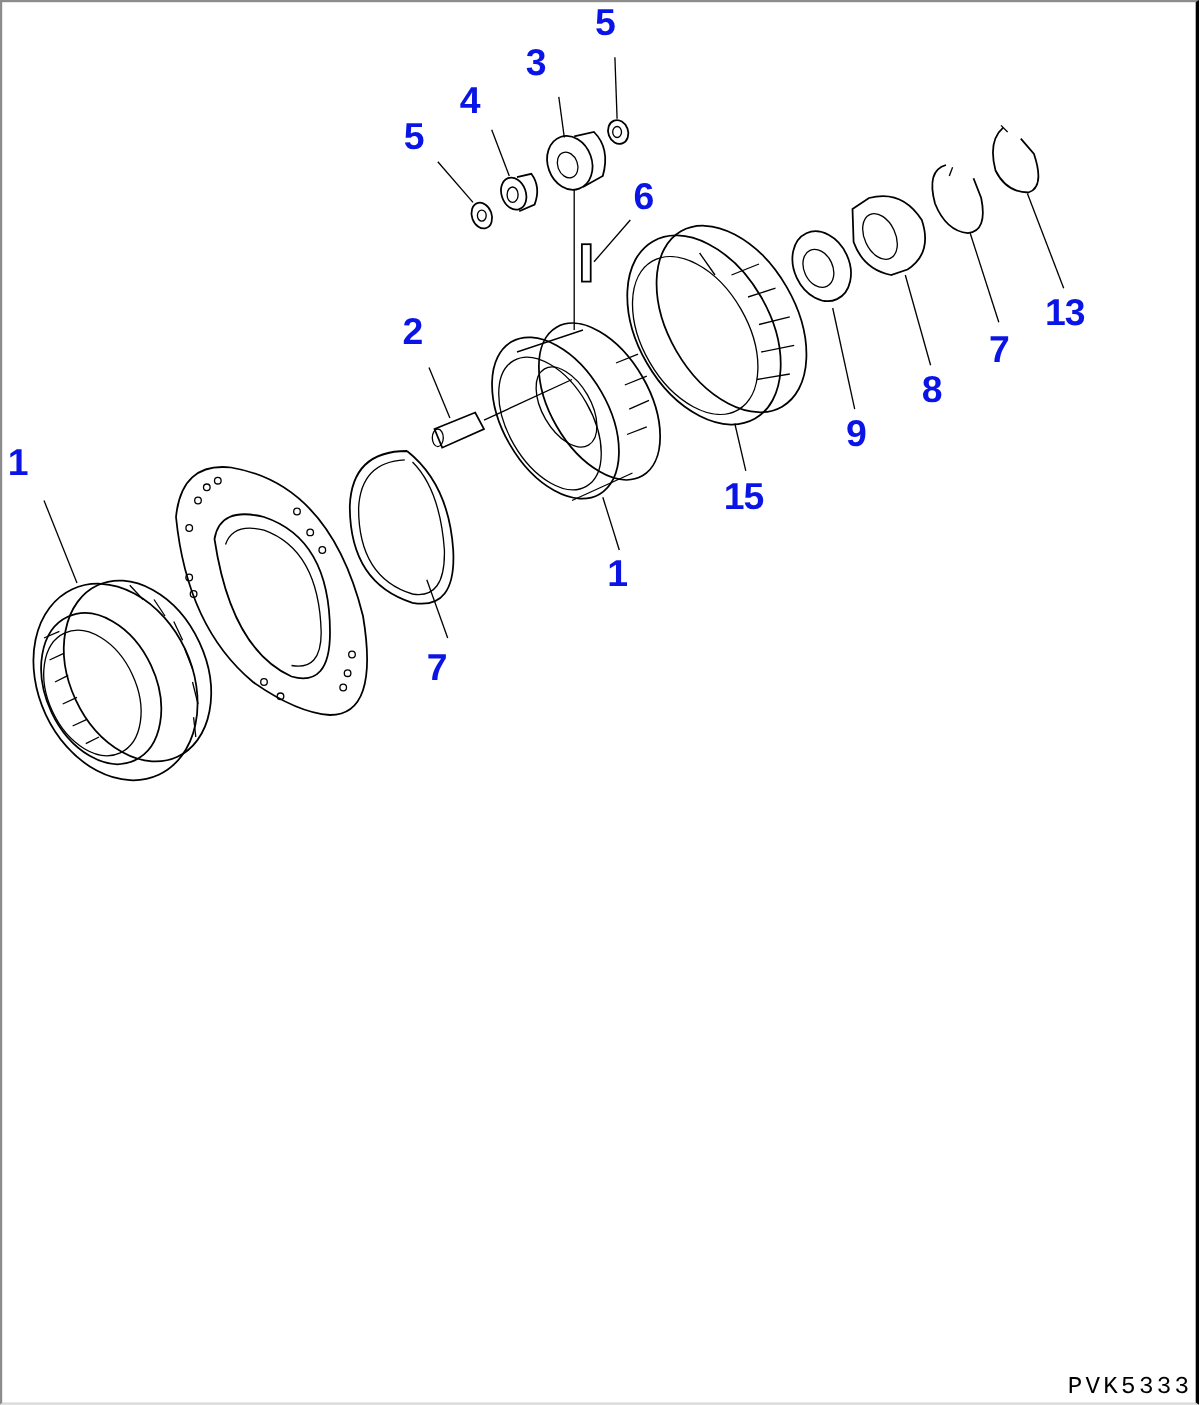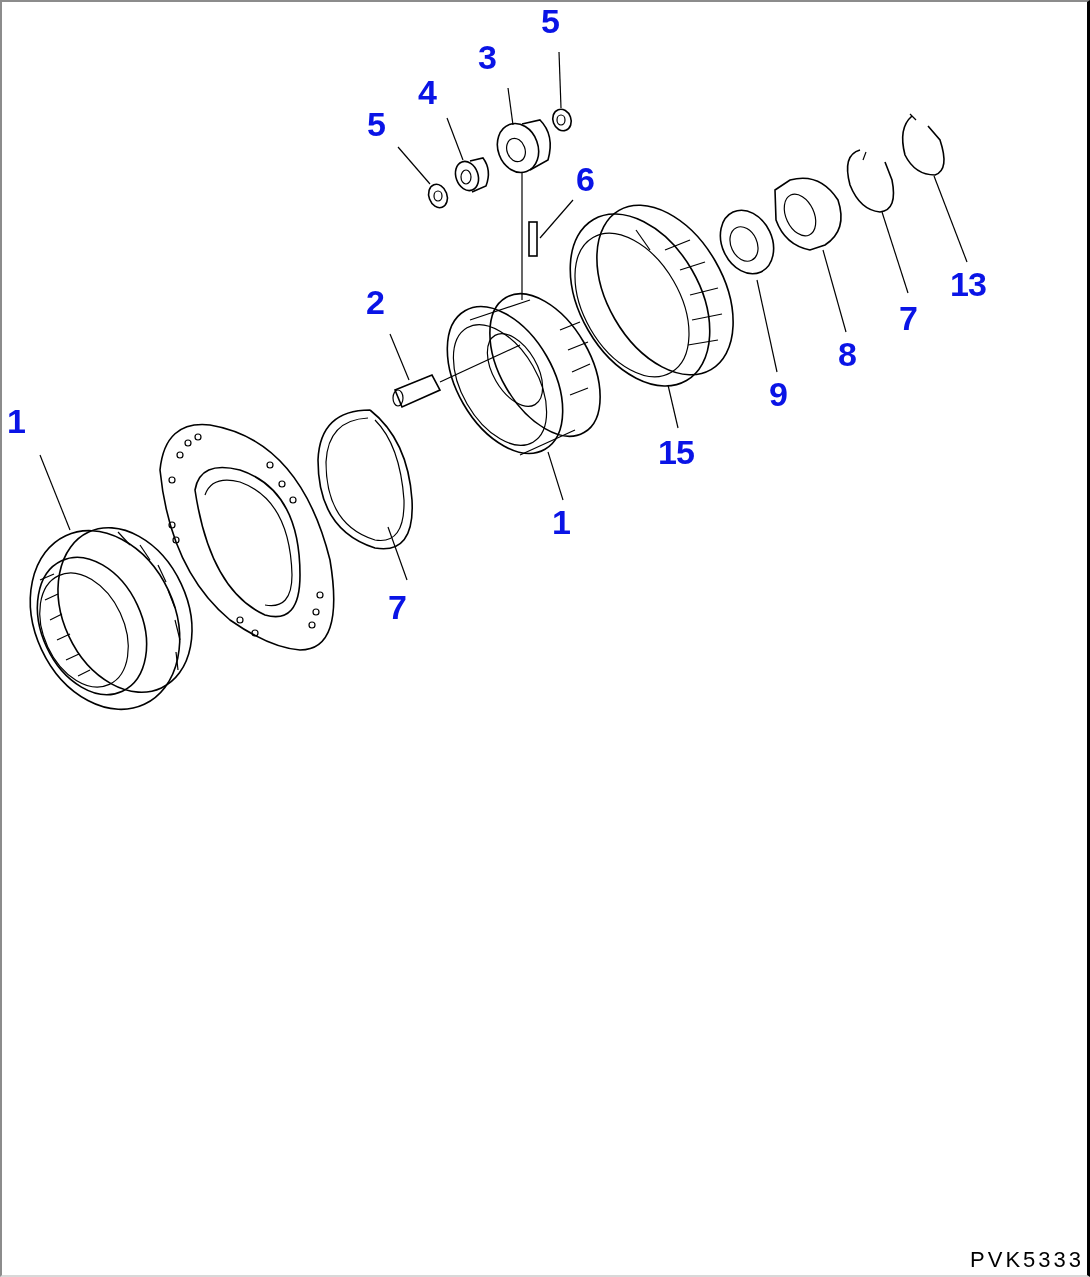--- a/index.html
+++ b/index.html
@@ -1,21 +1,21 @@
 <!DOCTYPE html>
 <html><head>
 <meta charset="utf-8">
 <style>
   html, body { margin:0; padding:0; background:#ffffff; }
   body { width:1090px; height:1277px; position:relative; overflow:hidden; font-family:"Liberation Sans", sans-serif; }
   .frame { position:absolute; left:0; top:0; width:1090px; height:1277px; box-sizing:border-box;
            border-top:2px solid #8c8c8c; border-left:2px solid #8c8c8c; border-right:3px solid #000; border-bottom:2px solid #d8d8d8; background:#fff; }
   svg.drawing { position:absolute; left:0; top:0; }
   .callout { position:absolute; font-family:"Liberation Sans", sans-serif; font-weight:bold; font-size:34px; color:#0a14e6; line-height:1; letter-spacing:-1px; }
-  .code { position:absolute; right:6px; bottom:4px; font-family:Liberation Sans, sans-serif; font-size:22px; color:#000; letter-spacing:3px; }
+  .code { position:absolute; right:6px; bottom:4px; font-family:Liberation Mono, monospace; font-size:22px; color:#000; letter-spacing:3px; }
   .ln { stroke:#000; stroke-width:1.6; fill:none; }
   .thin { stroke:#000; stroke-width:1.2; fill:none; }
 </style>
 </head>
 <body>
 
 <div class="frame"></div>
 
 <svg class="drawing" width="1090" height="1277" viewBox="0 0 1090 1277">
 

